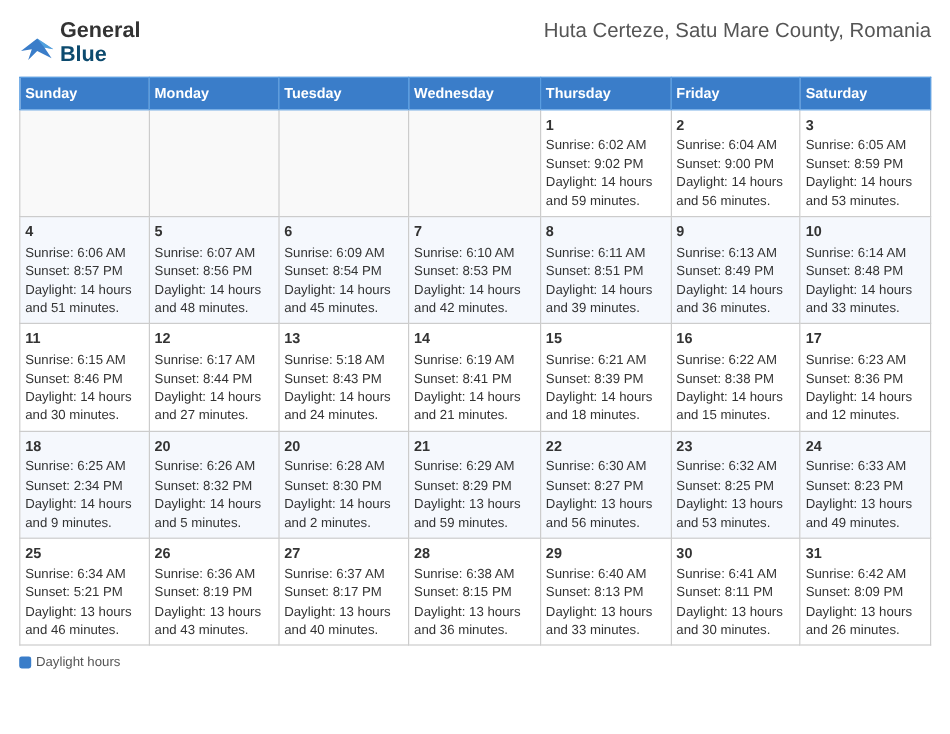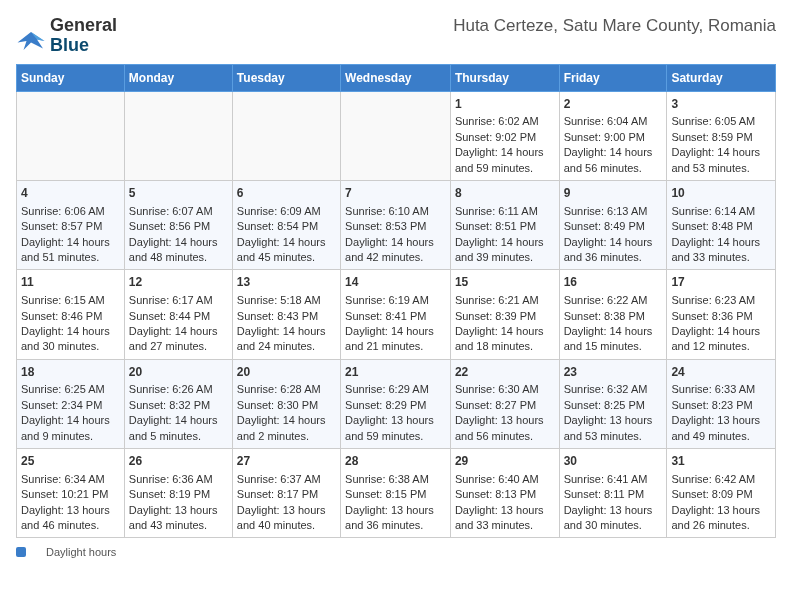--- a/index.html
+++ b/index.html
@@ -82,21 +82,21 @@
       font-size: 12px;
       margin-bottom: 2px;
       display: block;
     }
     .footer {
       margin-top: 8px;
       font-size: 11px;
       color: #555;
       display: flex;
       align-items: center;
-      gap: 20px;
+      gap: 4px;
     }
     .footer-dot {
       width: 10px;
       height: 10px;
       background: #3a7dc9;
       display: inline-block;
       border-radius: 2px;
     }
   </style>
 </head>
@@ -284,21 +284,21 @@
           <span class="day-num">24</span>
           <div>Sunrise: 6:33 AM</div>
           <div>Sunset: 8:23 PM</div>
           <div>Daylight: 13 hours and 49 minutes.</div>
         </td>
       </tr>
       <tr>
         <td>
           <span class="day-num">25</span>
           <div>Sunrise: 6:34 AM</div>
-          <div>Sunset: 10:21 PM</div>
+          <div>Sunset: 5:21 PM</div>
           <div>Daylight: 13 hours and 46 minutes.</div>
         </td>
         <td>
           <span class="day-num">26</span>
           <div>Sunrise: 6:36 AM</div>
           <div>Sunset: 8:19 PM</div>
           <div>Daylight: 13 hours and 43 minutes.</div>
         </td>
         <td>
           <span class="day-num">27</span>

